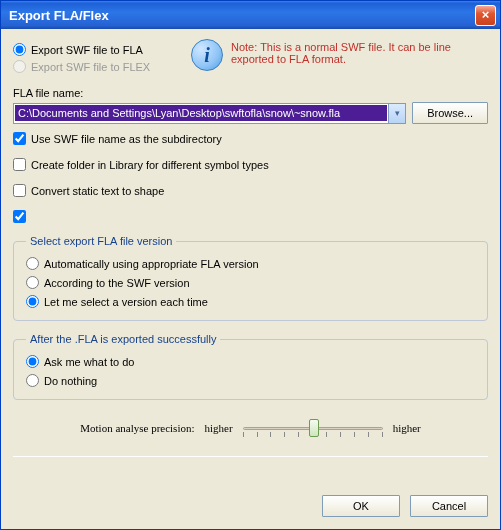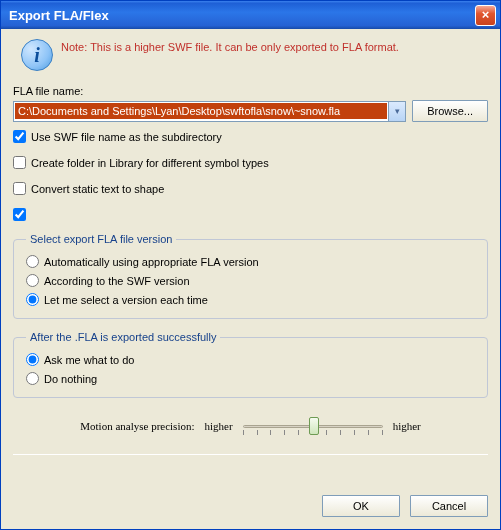--- a/index.html
+++ b/index.html
@@ -94,21 +94,21 @@
   .path-row { display:flex; gap:6px; align-items:center; }
   .combo {
     flex:1;
     height:21px;
     border:1px solid #7f9db9;
     background:#fff;
     display:flex;align-items:center;
     position:relative;
   }
   .combo .sel {
-    background:#c2410c;
+    background:#4c1d95;
     color:#fff;
     padding:2px 3px;
     margin:1px;
     flex:1;
     white-space:nowrap;
     overflow:hidden;
   }
   .combo .drop {
     width:17px;height:19px;
     background:linear-gradient(#dbeafe,#b8d4f5);
@@ -173,22 +173,32 @@
 
 <div class="window">
   <div class="titlebar">
     <span class="title">Export FLA/Flex</span>
     <div class="close-btn">×</div>
   </div>
 
   <div class="content">
 
     <div class="top-row">
+      <div class="radio-col">
+        <label class="radio-item">
+          <input type="radio" checked="" style="">
+          <span>Export SWF file to FLA</span>
+        </label>
+        <label class="radio-item disabled">
+          <input type="radio" disabled="" style="">
+          <span>Export SWF file to FLEX</span>
+        </label>
+      </div>
       <div class="info-icon">i</div>
-      <div class="note">Note: This is a higher SWF file. It can be only exported to FLA format.</div>
+      <div class="note">Note: This is a normal SWF file. It can be line exported to FLA format.</div>
     </div>
 
     <div class="field-row">
       <span class="label">FLA file name:</span>
       <div class="path-row">
         <div class="combo">
           <div class="sel">C:\Documents and Settings\Lyan\Desktop\swftofla\snow\~snow.fla</div>
           <div class="drop">▾</div>
         </div>
         <button class="btn">Browse...</button>

